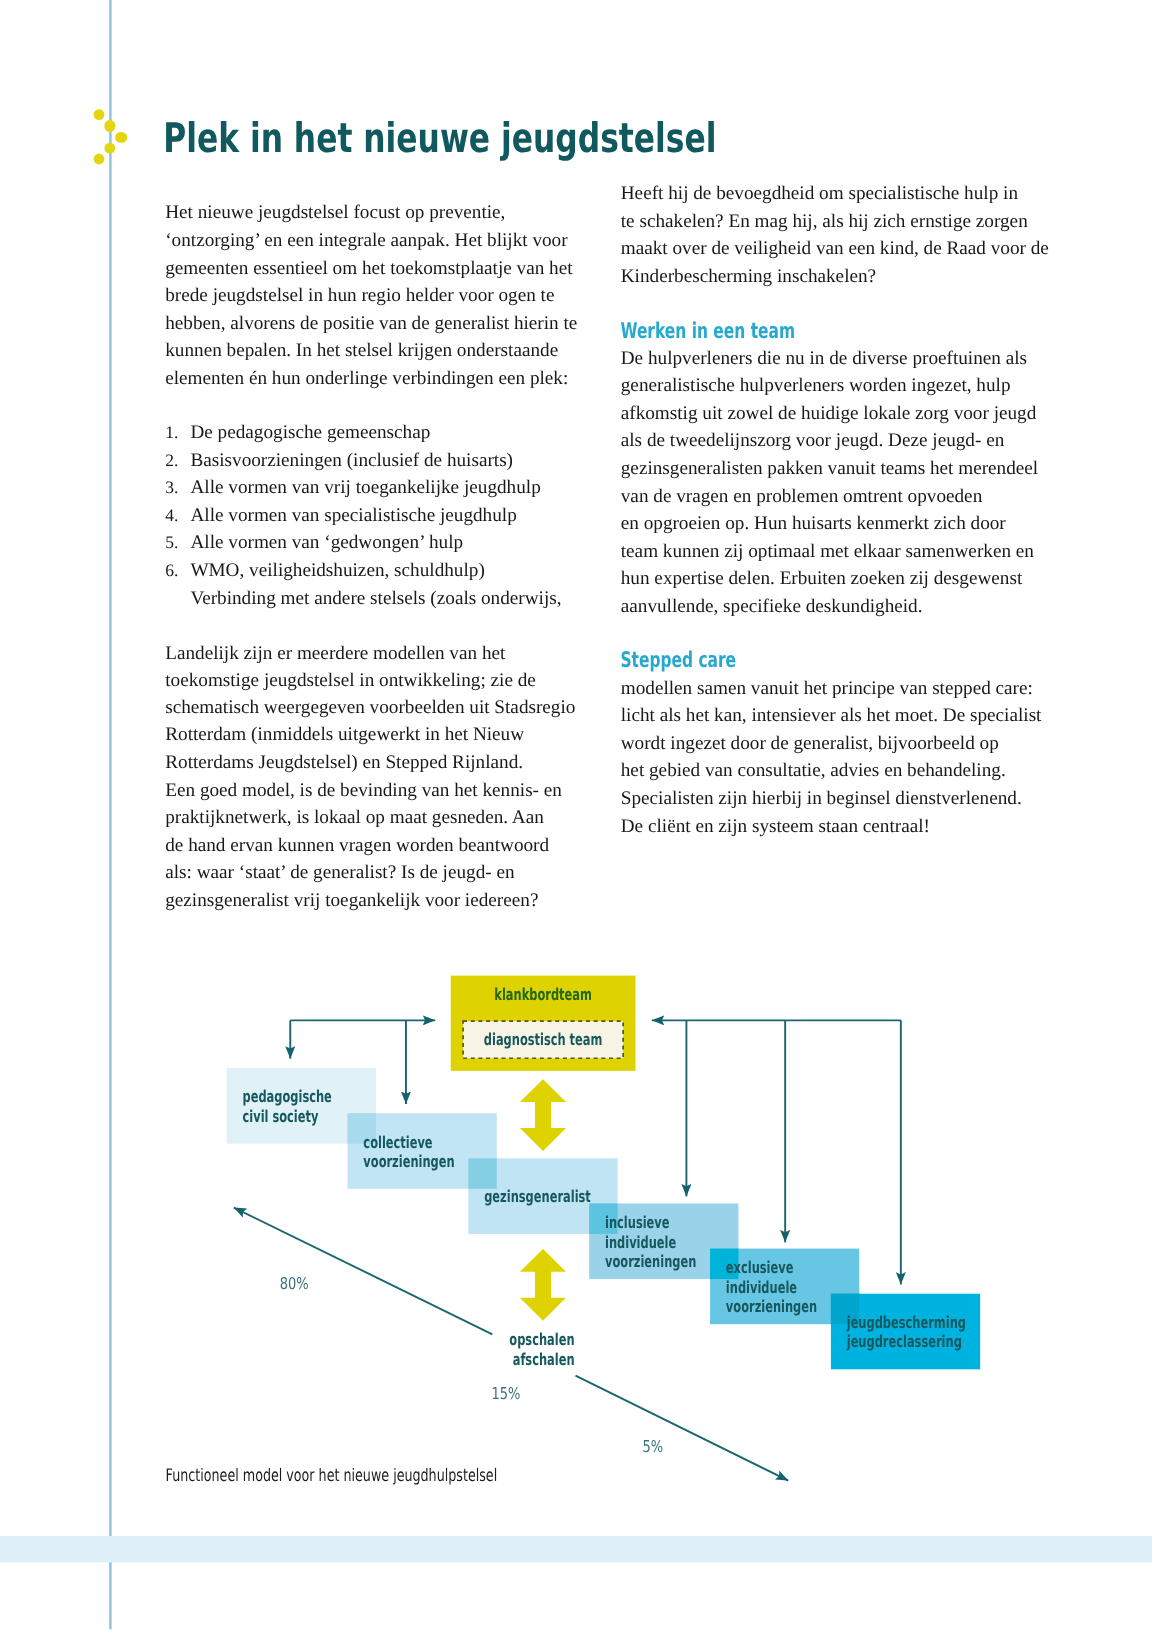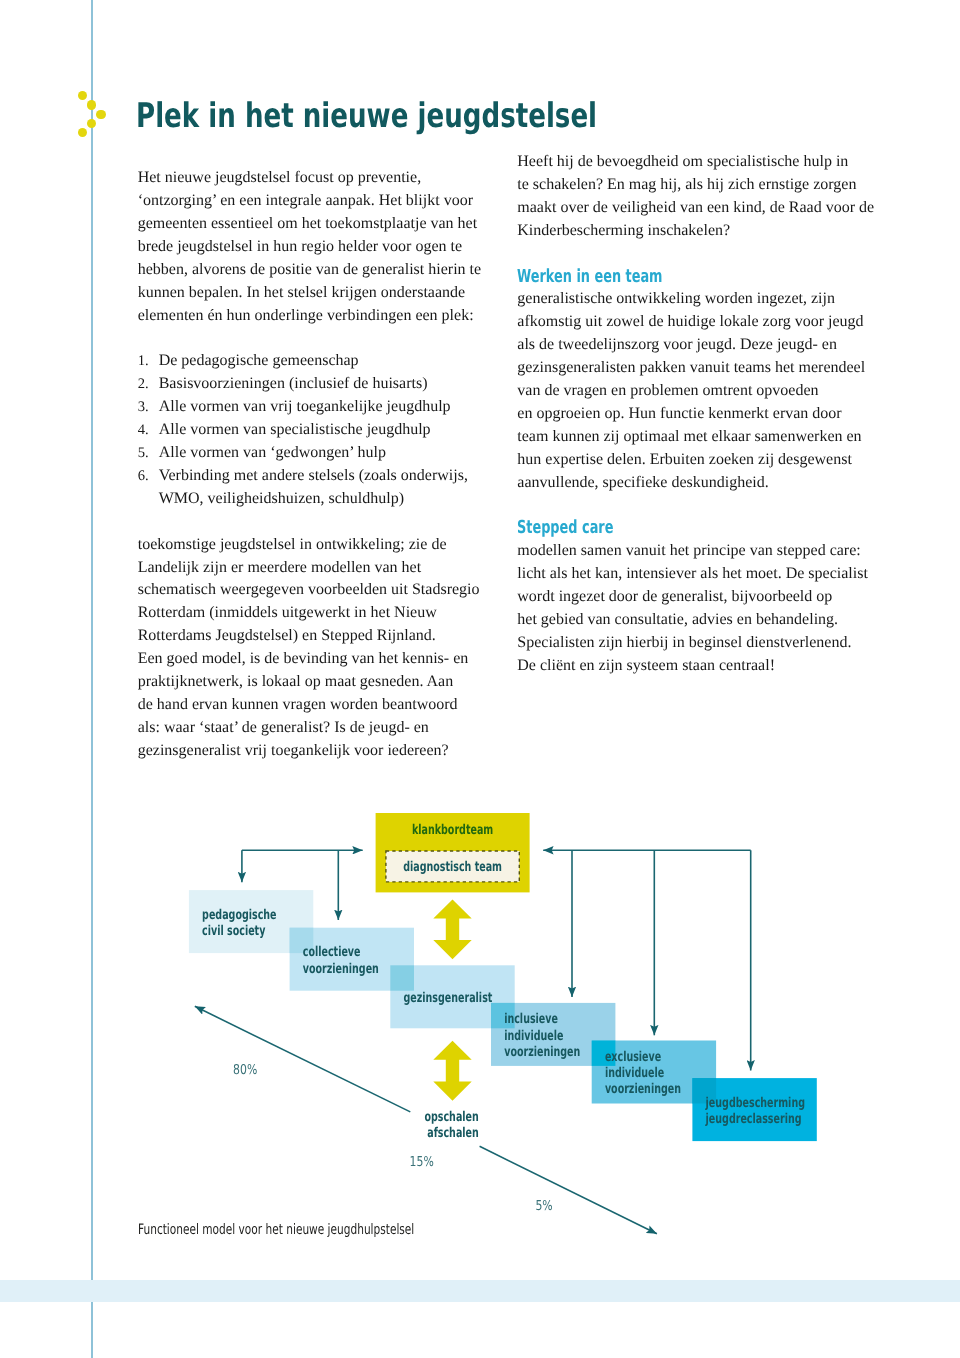--- a/index.html
+++ b/index.html
@@ -85,28 +85,28 @@
         <li>
           <span class="num">4.</span>
           <div>Alle vormen van specialistische jeugdhulp</div>
         </li>
         <li>
           <span class="num">5.</span>
           <div>Alle vormen van ‘gedwongen’ hulp</div>
         </li>
         <li>
           <span class="num">6.</span>
+          <div>WMO, veiligheidshuizen, schuldhulp)</div>
           <div>Verbinding met andere stelsels (zoals onderwijs,</div>
-          <div>WMO, veiligheidshuizen, schuldhulp)</div>
         </li>
       </ol>
     <div class="spacer"></div>
     <div class="para">
+        <div>Landelijk zijn er meerdere modellen van het</div>
         <div>toekomstige jeugdstelsel in ontwikkeling; zie de</div>
-        <div>Landelijk zijn er meerdere modellen van het</div>
         <div>schematisch weergegeven voorbeelden uit Stadsregio</div>
         <div>Rotterdam (inmiddels uitgewerkt in het Nieuw</div>
         <div>Rotterdams Jeugdstelsel) en Stepped Rijnland.</div>
         <div>Een goed model, is de bevinding van het kennis- en</div>
         <div>praktijknetwerk, is lokaal op maat gesneden. Aan</div>
         <div>de hand ervan kunnen vragen worden beantwoord</div>
         <div>als: waar ‘staat’ de generalist? Is de jeugd- en</div>
         <div>gezinsgeneralist vrij toegankelijk voor iedereen?</div>
       </div>
   </div>
@@ -114,26 +114,27 @@
   <div class="col" id="colR">
     <div class="para">
         <div>Heeft hij de bevoegdheid om specialistische hulp in</div>
         <div>te schakelen? En mag hij, als hij zich ernstige zorgen</div>
         <div>maakt over de veiligheid van een kind, de Raad voor de</div>
         <div>Kinderbescherming inschakelen?</div>
       </div>
     <div class="spacer"></div>
     <div class="sect">Werken in een team</div>
     <div class="para">
-        <div>generalistische ontwikkeling worden ingezet, zijn</div>
+        <div>De hulpverleners die nu in de diverse proeftuinen als</div>
+        <div>generalistische hulpverleners worden ingezet, hulp</div>
         <div>afkomstig uit zowel de huidige lokale zorg voor jeugd</div>
         <div>als de tweedelijnszorg voor jeugd. Deze jeugd- en</div>
         <div>gezinsgeneralisten pakken vanuit teams het merendeel</div>
         <div>van de vragen en problemen omtrent opvoeden</div>
-        <div>en opgroeien op. Hun functie kenmerkt ervan door</div>
+        <div>en opgroeien op. Hun huisarts kenmerkt zich door</div>
         <div>team kunnen zij optimaal met elkaar samenwerken en</div>
         <div>hun expertise delen. Erbuiten zoeken zij desgewenst</div>
         <div>aanvullende, specifieke deskundigheid.</div>
       </div>
     <div class="spacer"></div>
     <div class="sect">Stepped care</div>
     <div class="para">
         <div>modellen samen vanuit het principe van stepped care:</div>
         <div>licht als het kan, intensiever als het moet. De specialist</div>
         <div>wordt ingezet door de generalist, bijvoorbeeld op</div>

